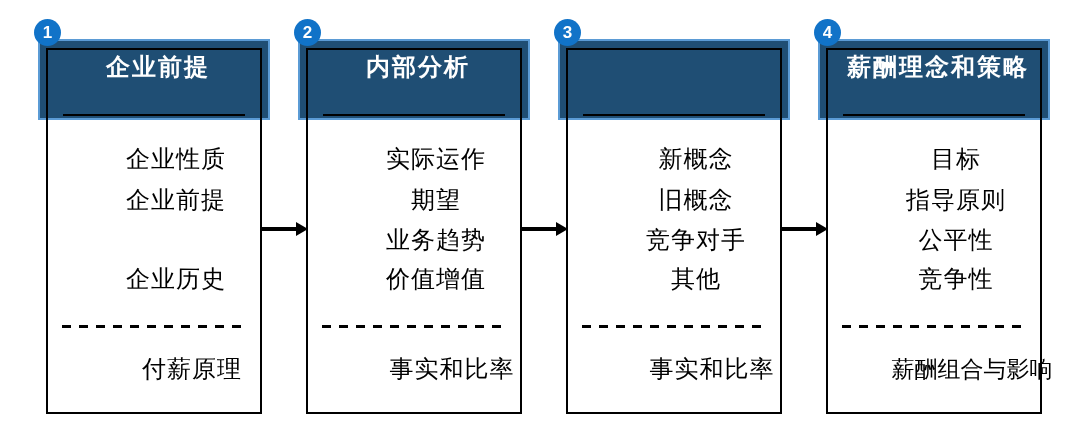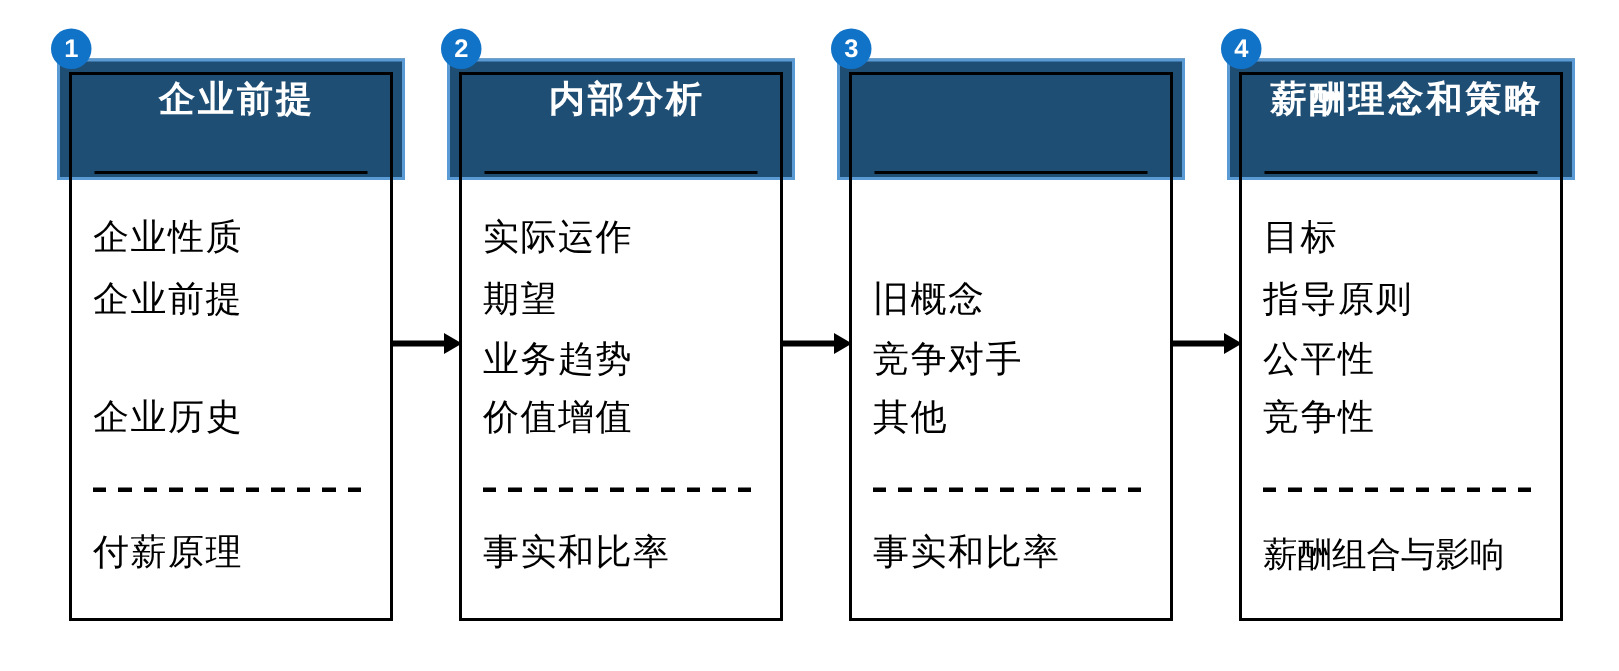--- a/index.html
+++ b/index.html
@@ -67,35 +67,36 @@
     position: absolute;
     left: 25px;
     top: 114px;
     width: 182px;
     height: 2px;
     background: var(--box-border, #000000);
     z-index: 3;
   }
   .item {
     position: absolute;
-    left: 24px;
-    width: 216px;
+    left: 8px;
+    width: 260px;
     height: 30px;
     line-height: 30px;
+    text-align: center;
     color: var(--text, #000000);
     font-size: 24px;
     letter-spacing: 1px;
     z-index: 4;
     white-space: nowrap;
   }
   .item-0 { top: 144px; }
   .item-1 { top: 185px; }
   .item-2 { top: 225px; }
   .item-3 { top: 266px; font-family: Liberation Mono, monospace; }
-  .footer-item { top: 354px; }
+  .footer-item { top: 354px; padding-left: 16px; }
   .col-3 .footer-item { font-size: 23px; letter-spacing: 0; }
 
   .dashed {
     position: absolute;
     left: 24px;
     top: 325px;
     width: 184px;
     height: 3px;
     background: repeating-linear-gradient(
       90deg,
@@ -178,20 +179,21 @@
     <div class="item item-3">价值增值</div>
     <div class="dashed"></div>
     <div class="item footer-item">事实和比率</div>
     <div class="badge">2</div>
   </div>
 
   <div class="column col-2">
     <div class="header"></div>
     <div class="body-box"></div>
     <div class="underline"></div>
+    <div class="item item-0">新概念</div>
     <div class="item item-1">旧概念</div>
     <div class="item item-2">竞争对手</div>
     <div class="item item-3">其他</div>
     <div class="dashed"></div>
     <div class="item footer-item">事实和比率</div>
     <div class="badge">3</div>
   </div>
 
   <div class="column col-3">
     <div class="header"></div>

